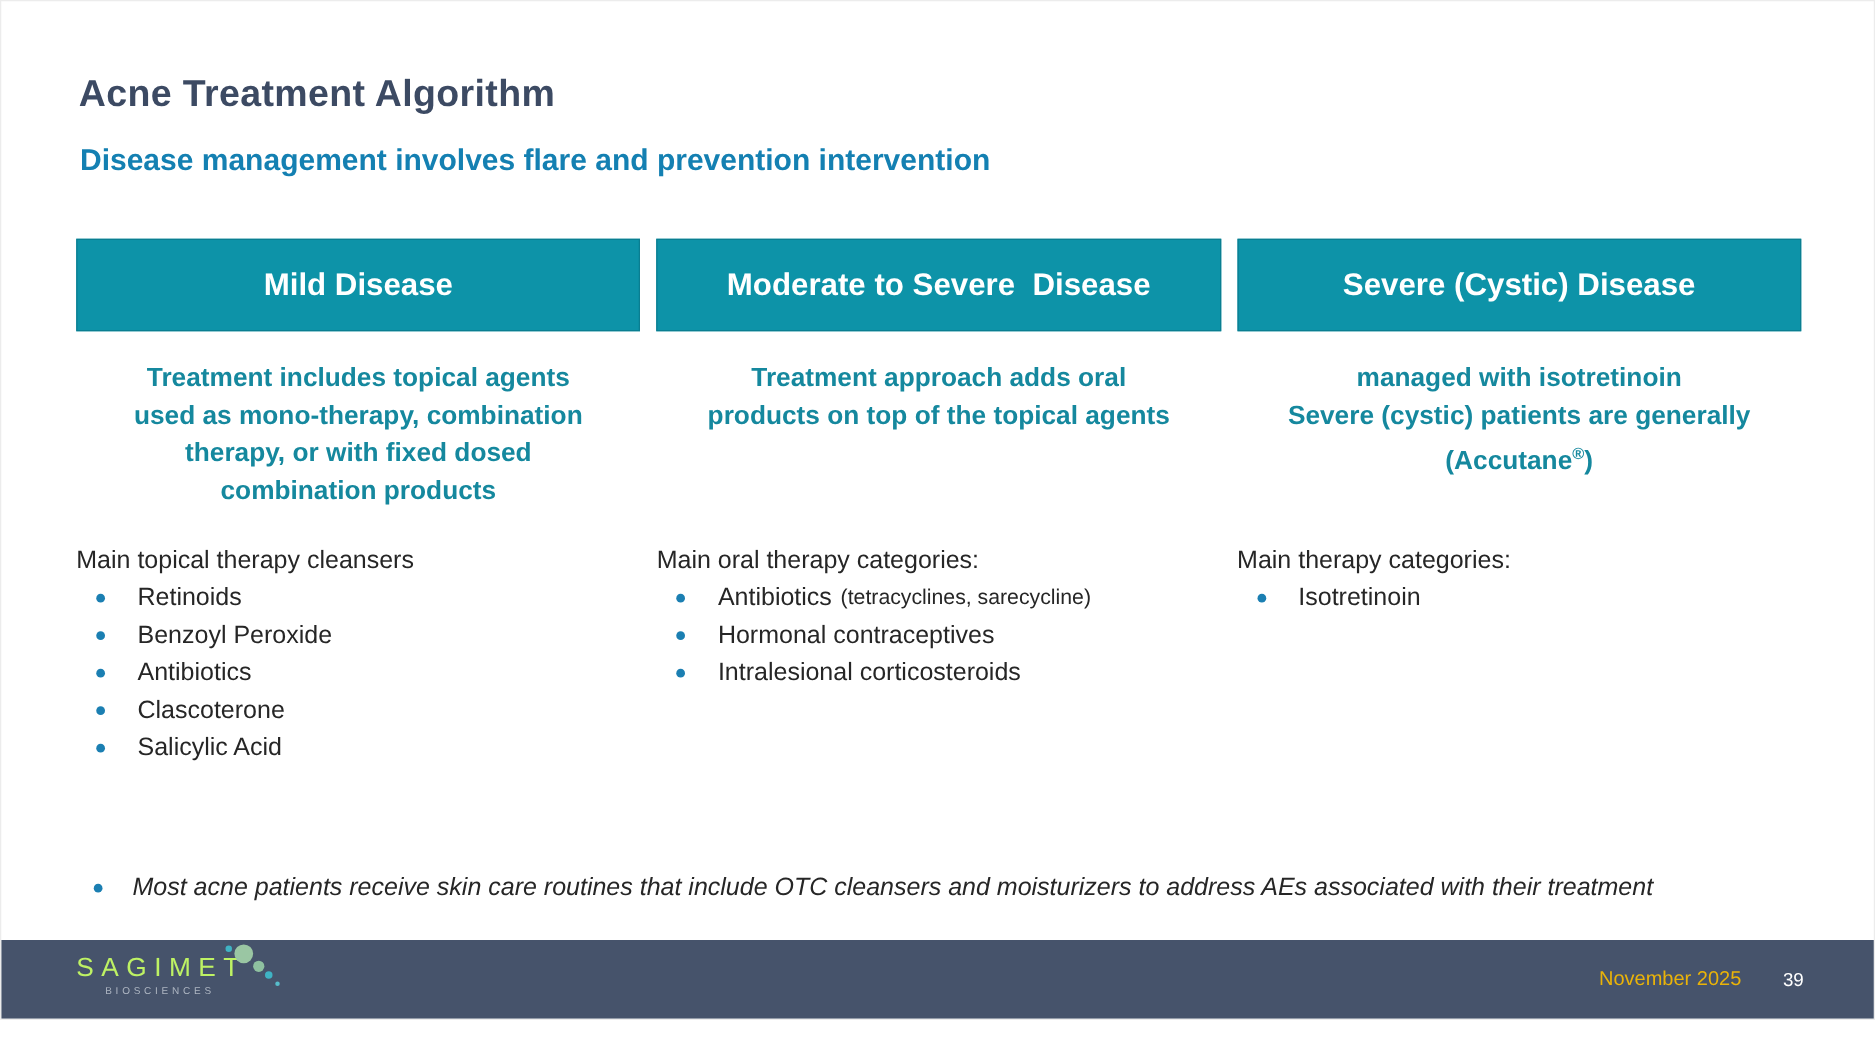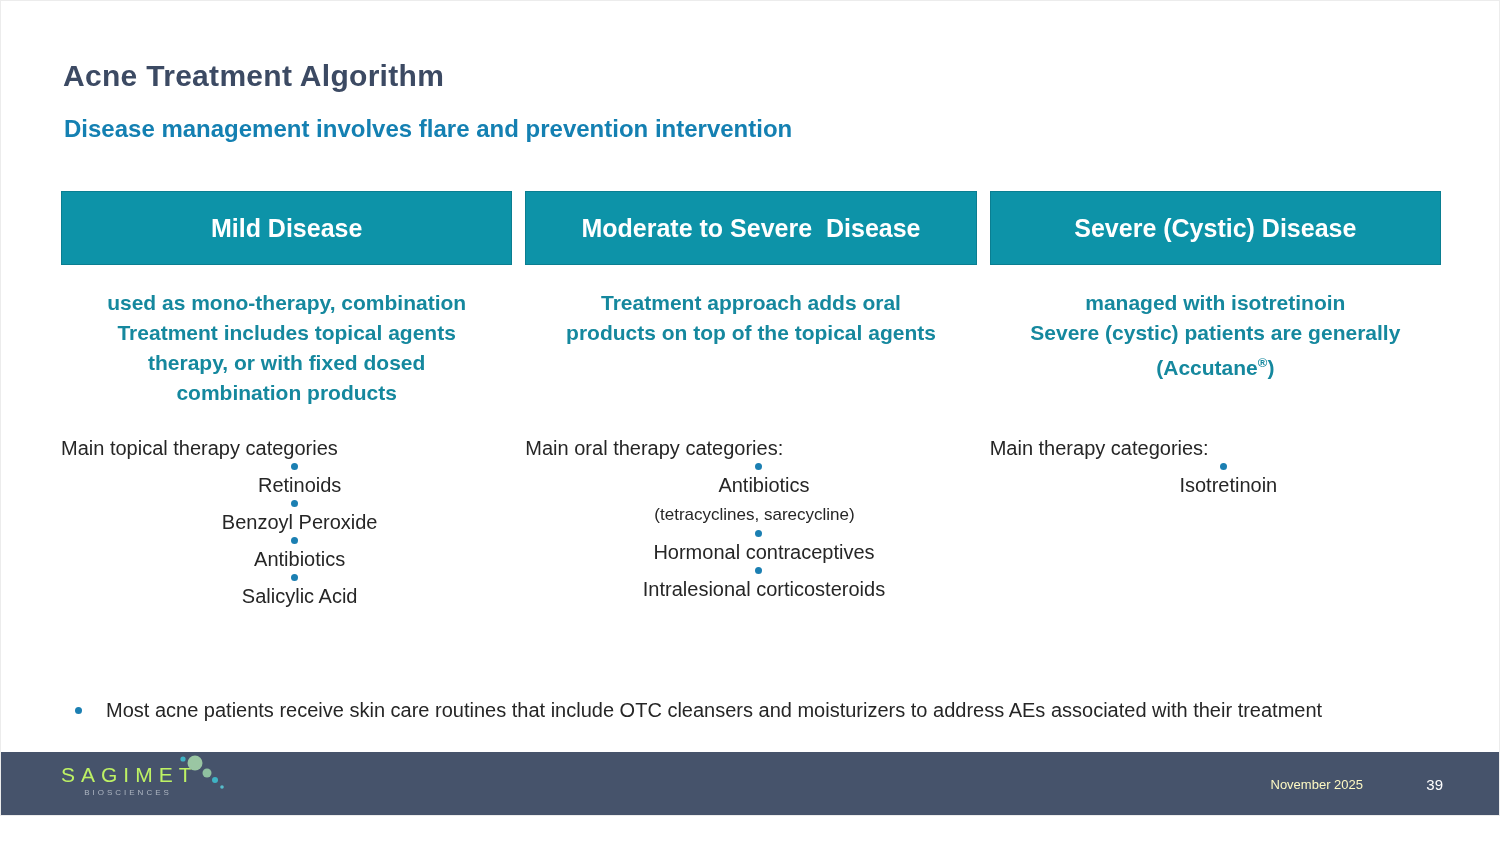--- a/index.html
+++ b/index.html
@@ -28,85 +28,89 @@
     text-align:center; white-space:pre-wrap;
   }
   .col-desc {
     margin-top:23px; height:145px; text-align:center;
     font-weight:700; font-size:21px; line-height:30px; color:#15889E;
   }
   .desc-line {display:block;}
   .sup {font-size:13px; vertical-align:super;}
   .col-list {font-size:20px; line-height:30px; color:#262626;}
   .list-header {display:block;}
-  .li {display:flex; align-items:center;flex-direction:column;}
+  .li {display:flex; align-items:center;}
   .dot {
     width:7px; height:7px; border-radius:50%; background:#1B7FB2;
     margin-left:16px; flex:none;
   }
   .li-text {margin-left:26px; white-space:nowrap;}
   .li-note {margin-left:7px; font-size:17px; white-space:nowrap;}
-  .footnote {position:absolute; left:68px; top:695px; display:flex; align-items:flex-start;}
+  .footnote {position:absolute; left:68px; top:695px; display:flex; align-items:flex-start;font-style:italic;}
   .footnote .dot {margin:11px 0 0 6px;}
   .footnote-text {
     margin-left:24px; width:1302px;
     font-size:20px; line-height:28px; color:#262626;
   }
   .footer {
     position:absolute; left:0; bottom:0; width:1500px; height:63px; background:#46536B;
   }
   .logo {position:absolute; left:60px; top:12px; width:150px;}
   .logo-name {
     font-size:21px; letter-spacing:6px; color:#bef264; font-weight:400; line-height:22px;
   }
   .logo-sub {
     font-size:8px; letter-spacing:3px; color:#AEB6C2; margin-top:2px;
     text-align:center; width:134px;
   }
   .logo-dots {position:absolute; top:-13px; left:116px;}
   .footer-date {
-    position:absolute; right:138px; top:50%; transform:translateY(-50%);
-    font-size:13px; color:#fef9c3;
+    position:absolute; right:108px; top:50%; transform:translateY(-50%);
+    font-size:16px; color:#eab308;
   }
   .footer-page {
     position:absolute; right:58px; top:50%; transform:translateY(-50%);
     font-size:15px; color:#ffffff;
   }
 </style>
 </head>
 <body>
 
 <div class="slide">
 
   <div class="title">Acne Treatment Algorithm</div>
   <div class="subtitle">Disease management involves flare and prevention intervention</div>
 
   <div class="columns">
 
     <div class="col">
       <div class="col-header">Mild Disease</div>
       <div class="col-desc">
+        <span class="desc-line">Treatment includes topical agents</span>
         <span class="desc-line">used as mono-therapy, combination</span>
-        <span class="desc-line">Treatment includes topical agents</span>
         <span class="desc-line">therapy, or with fixed dosed</span>
         <span class="desc-line">combination products</span>
       </div>
       <div class="col-list">
-        <span class="list-header">Main topical therapy categories</span>
+        <span class="list-header">Main topical therapy cleansers</span>
         <div class="li">
           <span class="dot"></span>
           <span class="li-text">Retinoids</span>
         </div>
         <div class="li">
           <span class="dot"></span>
           <span class="li-text">Benzoyl Peroxide</span>
         </div>
         <div class="li">
           <span class="dot"></span>
           <span class="li-text">Antibiotics</span>
+        </div>
+        <div class="li">
+          <span class="dot"></span>
+          <span class="li-text">Clascoterone</span>
         </div>
         <div class="li">
           <span class="dot"></span>
           <span class="li-text">Salicylic Acid</span>
         </div>
       </div>
     </div>
 
     <div class="col">
       <div class="col-header">Moderate to Severe  Disease</div>

